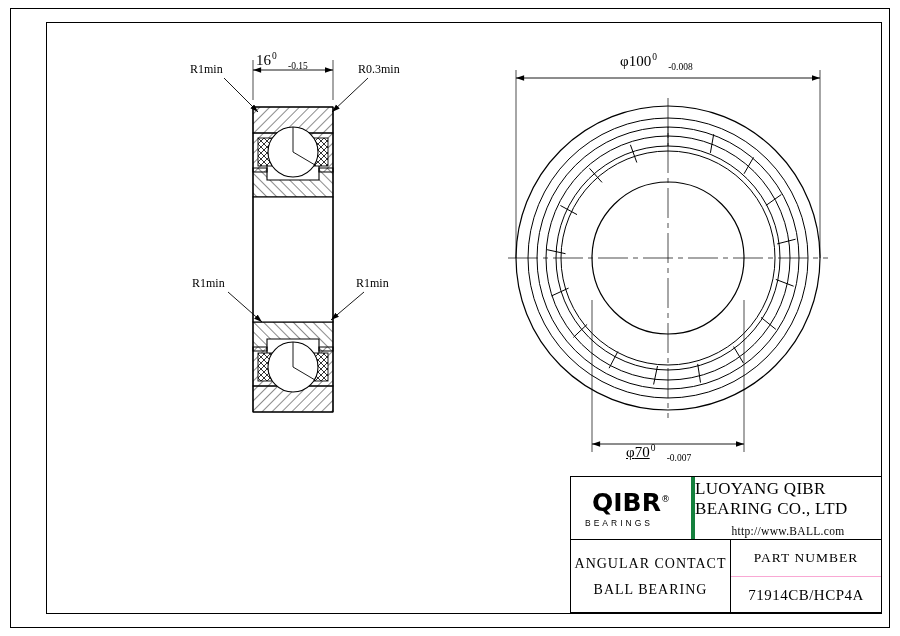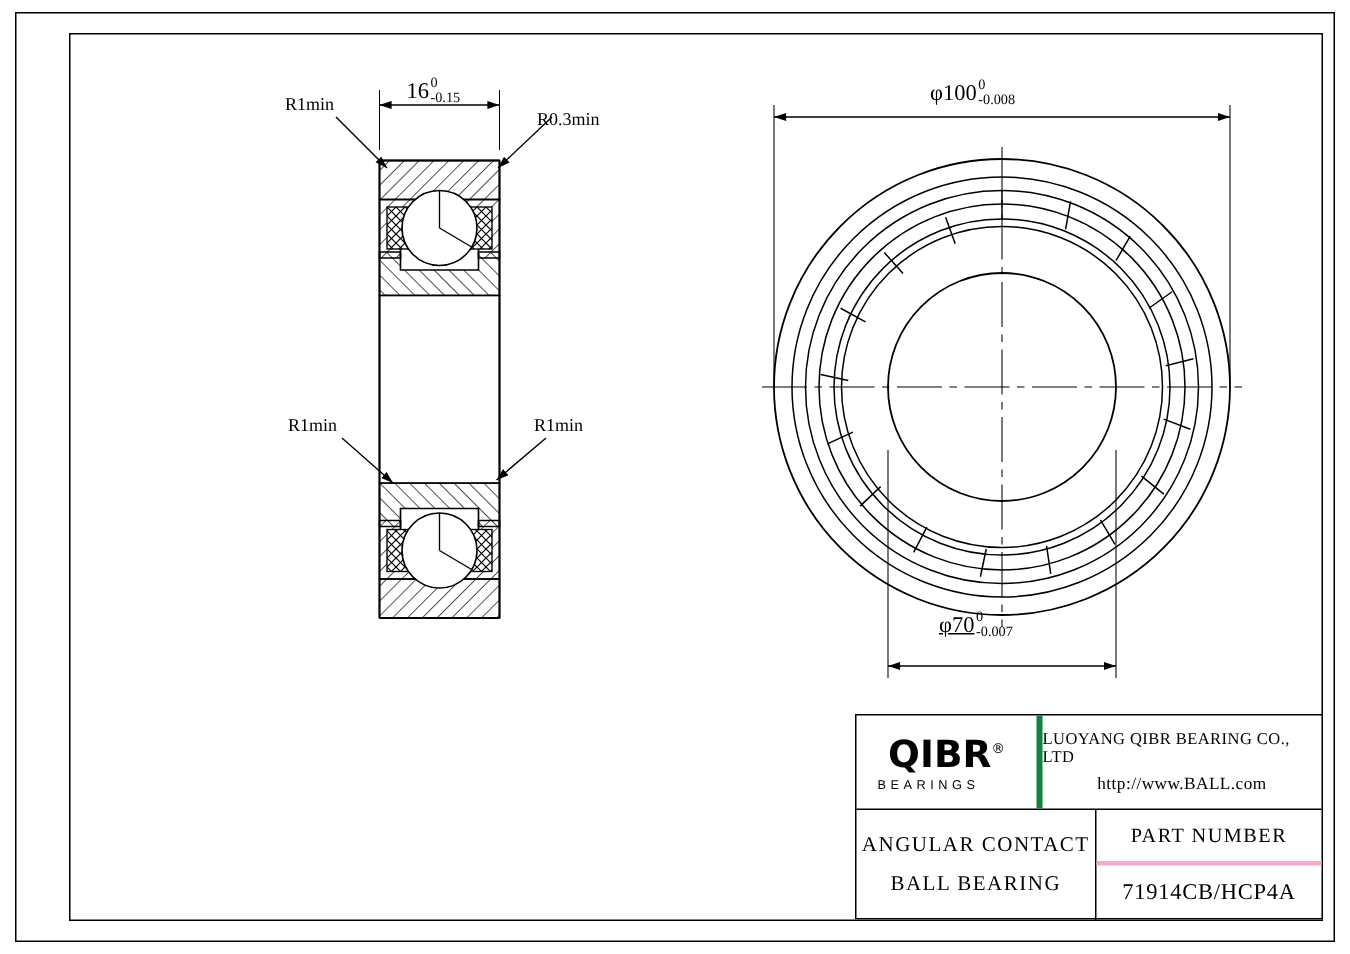--- a/index.html
+++ b/index.html
@@ -101,21 +101,21 @@
   }
   .tb-company {
     flex: 1;
     display: flex;
     flex-direction: column;
     align-items: center;
     justify-content: center;
     font-family: "Liberation Serif", serif;
   }
   .tb-company .line1 {
-    font-size: 11px;
+    font-size: 17px;
     letter-spacing: 0.3px;
   }
   .tb-company .line2 {
     font-size: 11.5px;
     margin-top: 6px;
     letter-spacing: 0.3px;
   }
   .tb-bottom {
     position: absolute;
     left: 0;
@@ -142,21 +142,21 @@
     flex-direction: column;
     box-sizing: border-box;
   }
   .tb-part .ph {
     height: 37px;
     display: flex;
     align-items: center;
     justify-content: center;
     font-size: 13.5px;
     letter-spacing: 1px;
-    border-bottom: 3px solid #f9a8d4;
+    border-bottom: 1px solid #f9a8d4;
     box-sizing: border-box;
   }
   .tb-part .pv {
     height: 37px;
     display: flex;
     align-items: center;
     justify-content: center;
     font-size: 15px;
     letter-spacing: 0.5px;
   }
@@ -176,21 +176,21 @@
   .tolbox {
     display: inline-block;
     position: relative;
     font-size: 9.5px;
     line-height: 1.05;
     vertical-align: middle;
     margin-left: 1px;
     text-align: left;
   }
   .tolbox .up { display: block; }
-  .tolbox .lo { display: block; }
+  .tolbox .lo { display: block; margin-left: 16px; }
 </style>
 </head>
 <body>
 
 <div id="sheet">
 
   <div class="frame-outer"></div>
   <div class="frame-inner"></div>
 
   <svg class="drawing" viewBox="0 0 900 636">
@@ -298,33 +298,33 @@
       <line x1="820" y1="258" x2="820" y2="70" stroke="#000" stroke-width="0.7"></line>
       <line x1="516" y1="78" x2="820" y2="78" stroke="#000" stroke-width="0.9" marker-start="url(#arrStart)" marker-end="url(#arrEnd)"></line>
 
       <line x1="592" y1="300" x2="592" y2="452" stroke="#000" stroke-width="0.7"></line>
       <line x1="744" y1="300" x2="744" y2="452" stroke="#000" stroke-width="0.7"></line>
       <line x1="592" y1="444" x2="744" y2="444" stroke="#000" stroke-width="0.9" marker-start="url(#arrStart)" marker-end="url(#arrEnd)"></line>
     </g>
   </svg>
 
   <div class="lbl" style="left:190px; top:62px;">R1min</div>
-  <div class="lbl" style="left:358px; top:72px;">R0.3min</div>
+  <div class="lbl" style="left:358px; top:62px;">R0.3min</div>
   <div class="lbl" style="left:192px; top:276px;">R1min</div>
   <div class="lbl" style="left:356px; top:276px;">R1min</div>
 
-  <div class="dimtxt" style="left:271px; top:52px;">
+  <div class="dimtxt" style="left:256px; top:52px;">
     <span>16</span><span class="tolbox"><span class="up">0</span><span class="lo">-0.15</span></span>
   </div>
 
   <div class="dimtxt" style="left:620px; top:53px;">
     <span>φ</span><span>100</span><span class="tolbox"><span class="up">0</span><span class="lo">-0.008</span></span>
   </div>
 
-  <div class="dimtxt" style="left:626px; top:408px;text-decoration:underline;">
+  <div class="dimtxt" style="left:626px; top:444px;text-decoration:underline;">
     <span>φ</span><span>70</span><span class="tolbox"><span class="up">0</span><span class="lo">-0.007</span></span>
   </div>
 
   <div class="title-block">
     <div class="tb-top">
       <div class="tb-logo">
         <div class="logo-main"><span>QIBR</span><span class="logo-reg">®</span></div>
         <div class="logo-sub">BEARINGS</div>
       </div>
       <div class="tb-company">

